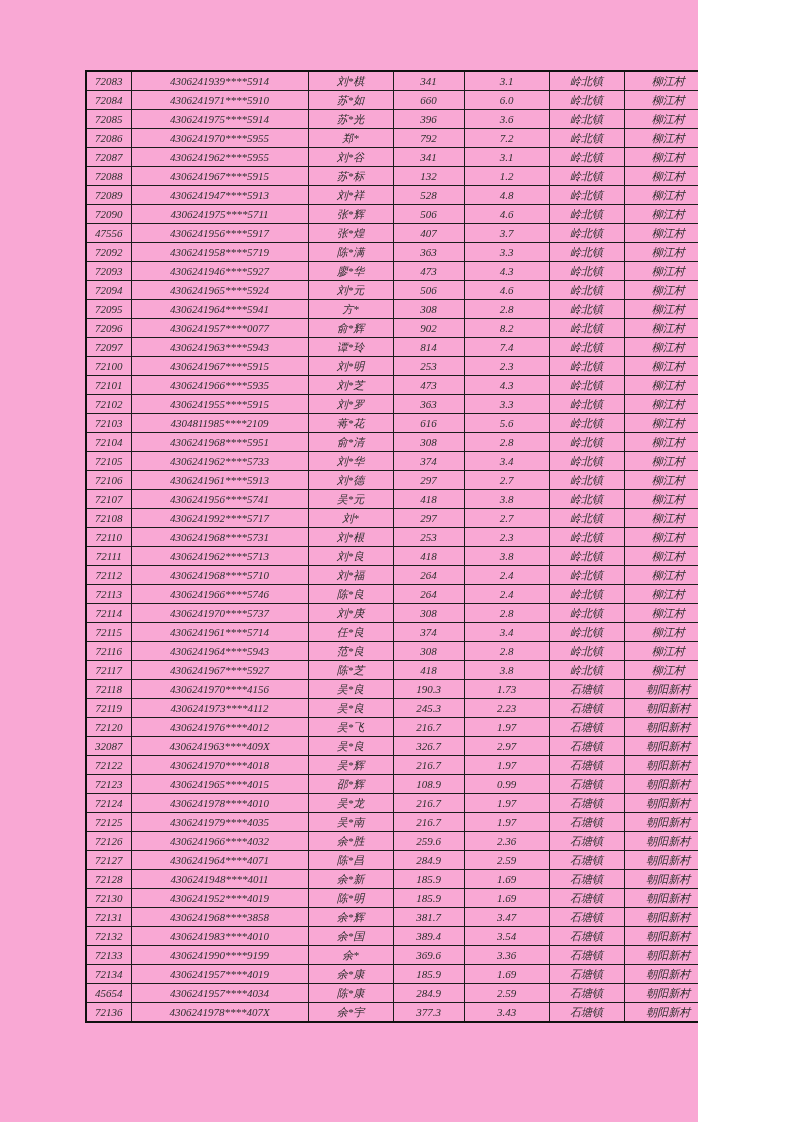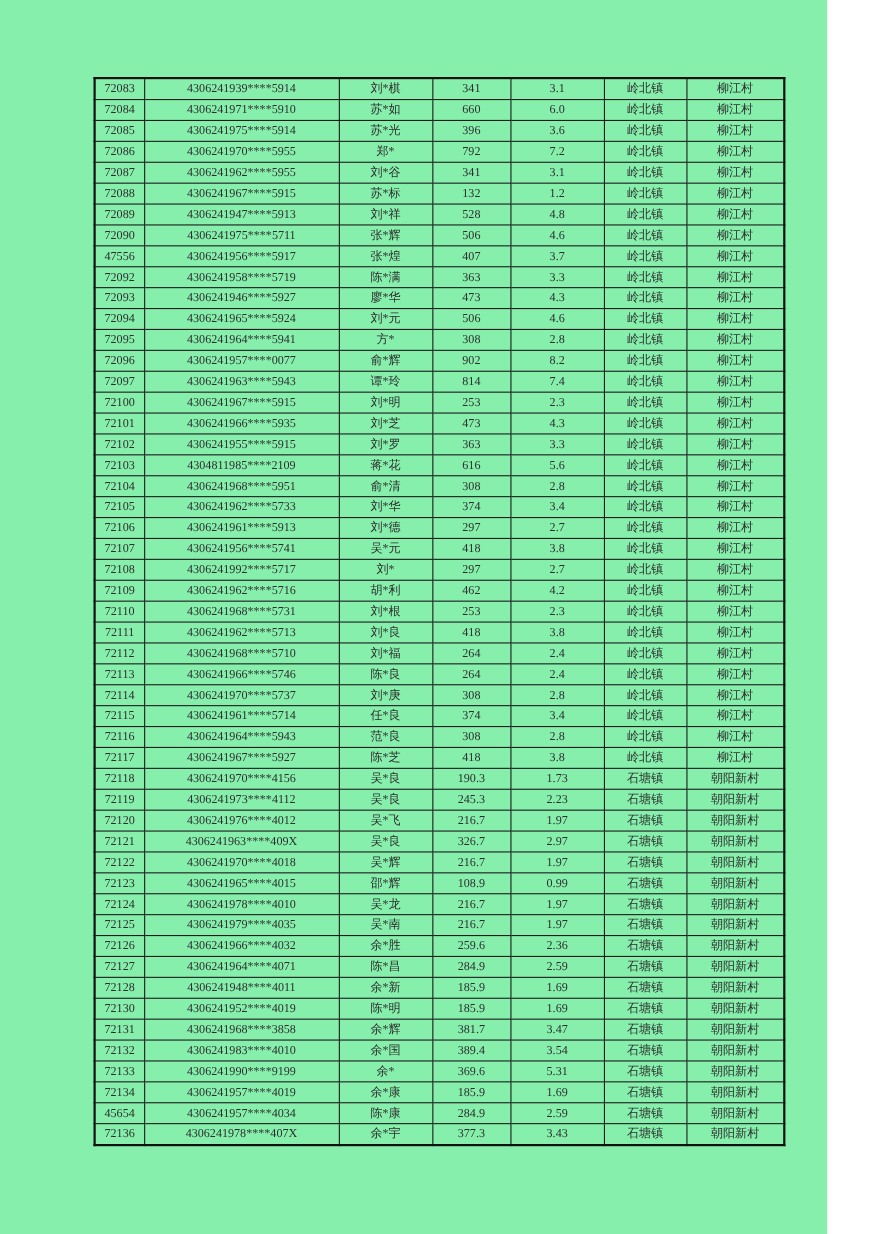--- a/index.html
+++ b/index.html
@@ -4,24 +4,25 @@
 <style>
   * { margin: 0; padding: 0; box-sizing: border-box; }
   html, body {
     width: 794px;
     height: 1122px;
     background: #ffffff;
     font-family: "Liberation Serif", "DejaVu Serif", serif;
   }
   .page {
     position: relative;
-    width: 752px;
+    width: 698px;
     height: 1122px;
-    background: #86efac;
+    background: #f9a8d4;
     overflow: hidden;
+    font-style: italic;
   }
   .sheet-table {
     position: absolute;
     left: 85px;
     top: 70px;
     width: 627px;
     border-collapse: collapse;
     table-layout: fixed;
   }
   .sheet-table td {
@@ -263,29 +264,20 @@
         <tr>
           <td>72108</td>
           <td>4306241992****5717</td>
           <td>刘*</td>
           <td>297</td>
           <td>2.7</td>
           <td>岭北镇</td>
           <td>柳江村</td>
         </tr>
         <tr>
-          <td>72109</td>
-          <td>4306241962****5716</td>
-          <td>胡*利</td>
-          <td>462</td>
-          <td>4.2</td>
-          <td>岭北镇</td>
-          <td>柳江村</td>
-        </tr>
-        <tr>
           <td>72110</td>
           <td>4306241968****5731</td>
           <td>刘*根</td>
           <td>253</td>
           <td>2.3</td>
           <td>岭北镇</td>
           <td>柳江村</td>
         </tr>
         <tr>
           <td>72111</td>
@@ -371,21 +363,21 @@
         <tr>
           <td>72120</td>
           <td>4306241976****4012</td>
           <td>吴*飞</td>
           <td>216.7</td>
           <td>1.97</td>
           <td>石塘镇</td>
           <td>朝阳新村</td>
         </tr>
         <tr>
-          <td>72121</td>
+          <td>32087</td>
           <td>4306241963****409X</td>
           <td>吴*良</td>
           <td>326.7</td>
           <td>2.97</td>
           <td>石塘镇</td>
           <td>朝阳新村</td>
         </tr>
         <tr>
           <td>72122</td>
           <td>4306241970****4018</td>
@@ -474,21 +466,21 @@
           <td>389.4</td>
           <td>3.54</td>
           <td>石塘镇</td>
           <td>朝阳新村</td>
         </tr>
         <tr>
           <td>72133</td>
           <td>4306241990****9199</td>
           <td>余*</td>
           <td>369.6</td>
-          <td>5.31</td>
+          <td>3.36</td>
           <td>石塘镇</td>
           <td>朝阳新村</td>
         </tr>
         <tr>
           <td>72134</td>
           <td>4306241957****4019</td>
           <td>余*康</td>
           <td>185.9</td>
           <td>1.69</td>
           <td>石塘镇</td>

